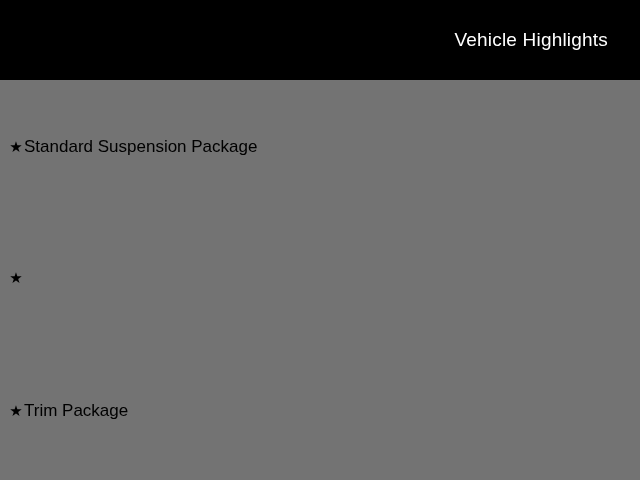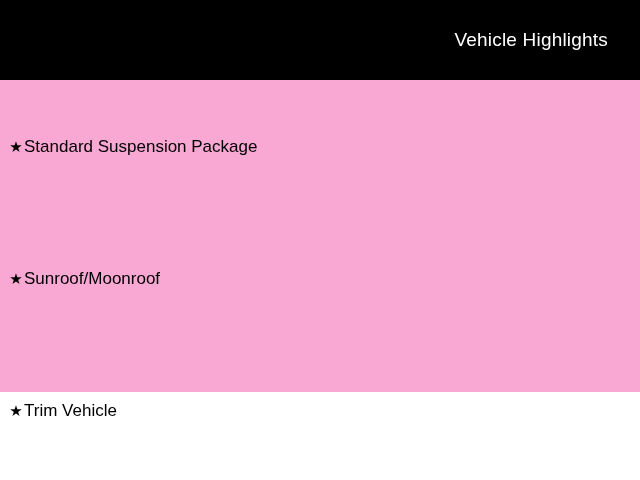--- a/index.html
+++ b/index.html
@@ -9,22 +9,22 @@
   body {
     width: 640px;
     height: 480px;
     background: #ffffff;
     font-family: "Liberation Sans", sans-serif;
     overflow: hidden;
   }
   .page {
     position: relative;
     width: 640px;
-    height: 392px;
-    background: #f9a8d4;
+    height: 480px;
+    background: #737373;
   }
   .header {
     position: absolute;
     top: 0;
     left: 0;
     width: 640px;
     height: 80px;
     background: #000000;
     display: flex;
     align-items: center;
@@ -86,22 +86,21 @@
 
   <div class="content">
 
     <div class="highlight-item item-0">
       <span class="bullet-star">★</span>
       <span class="item-label">Standard Suspension Package</span>
     </div>
 
     <div class="highlight-item item-1">
       <span class="bullet-star">★</span>
-      <span class="item-label">Sunroof/Moonroof</span>
     </div>
 
     <div class="highlight-item item-2">
       <span class="bullet-star">★</span>
-      <span class="item-label">Trim Vehicle</span>
+      <span class="item-label">Trim Package</span>
     </div>
 
   </div>
 </div>
 
 </body></html>

